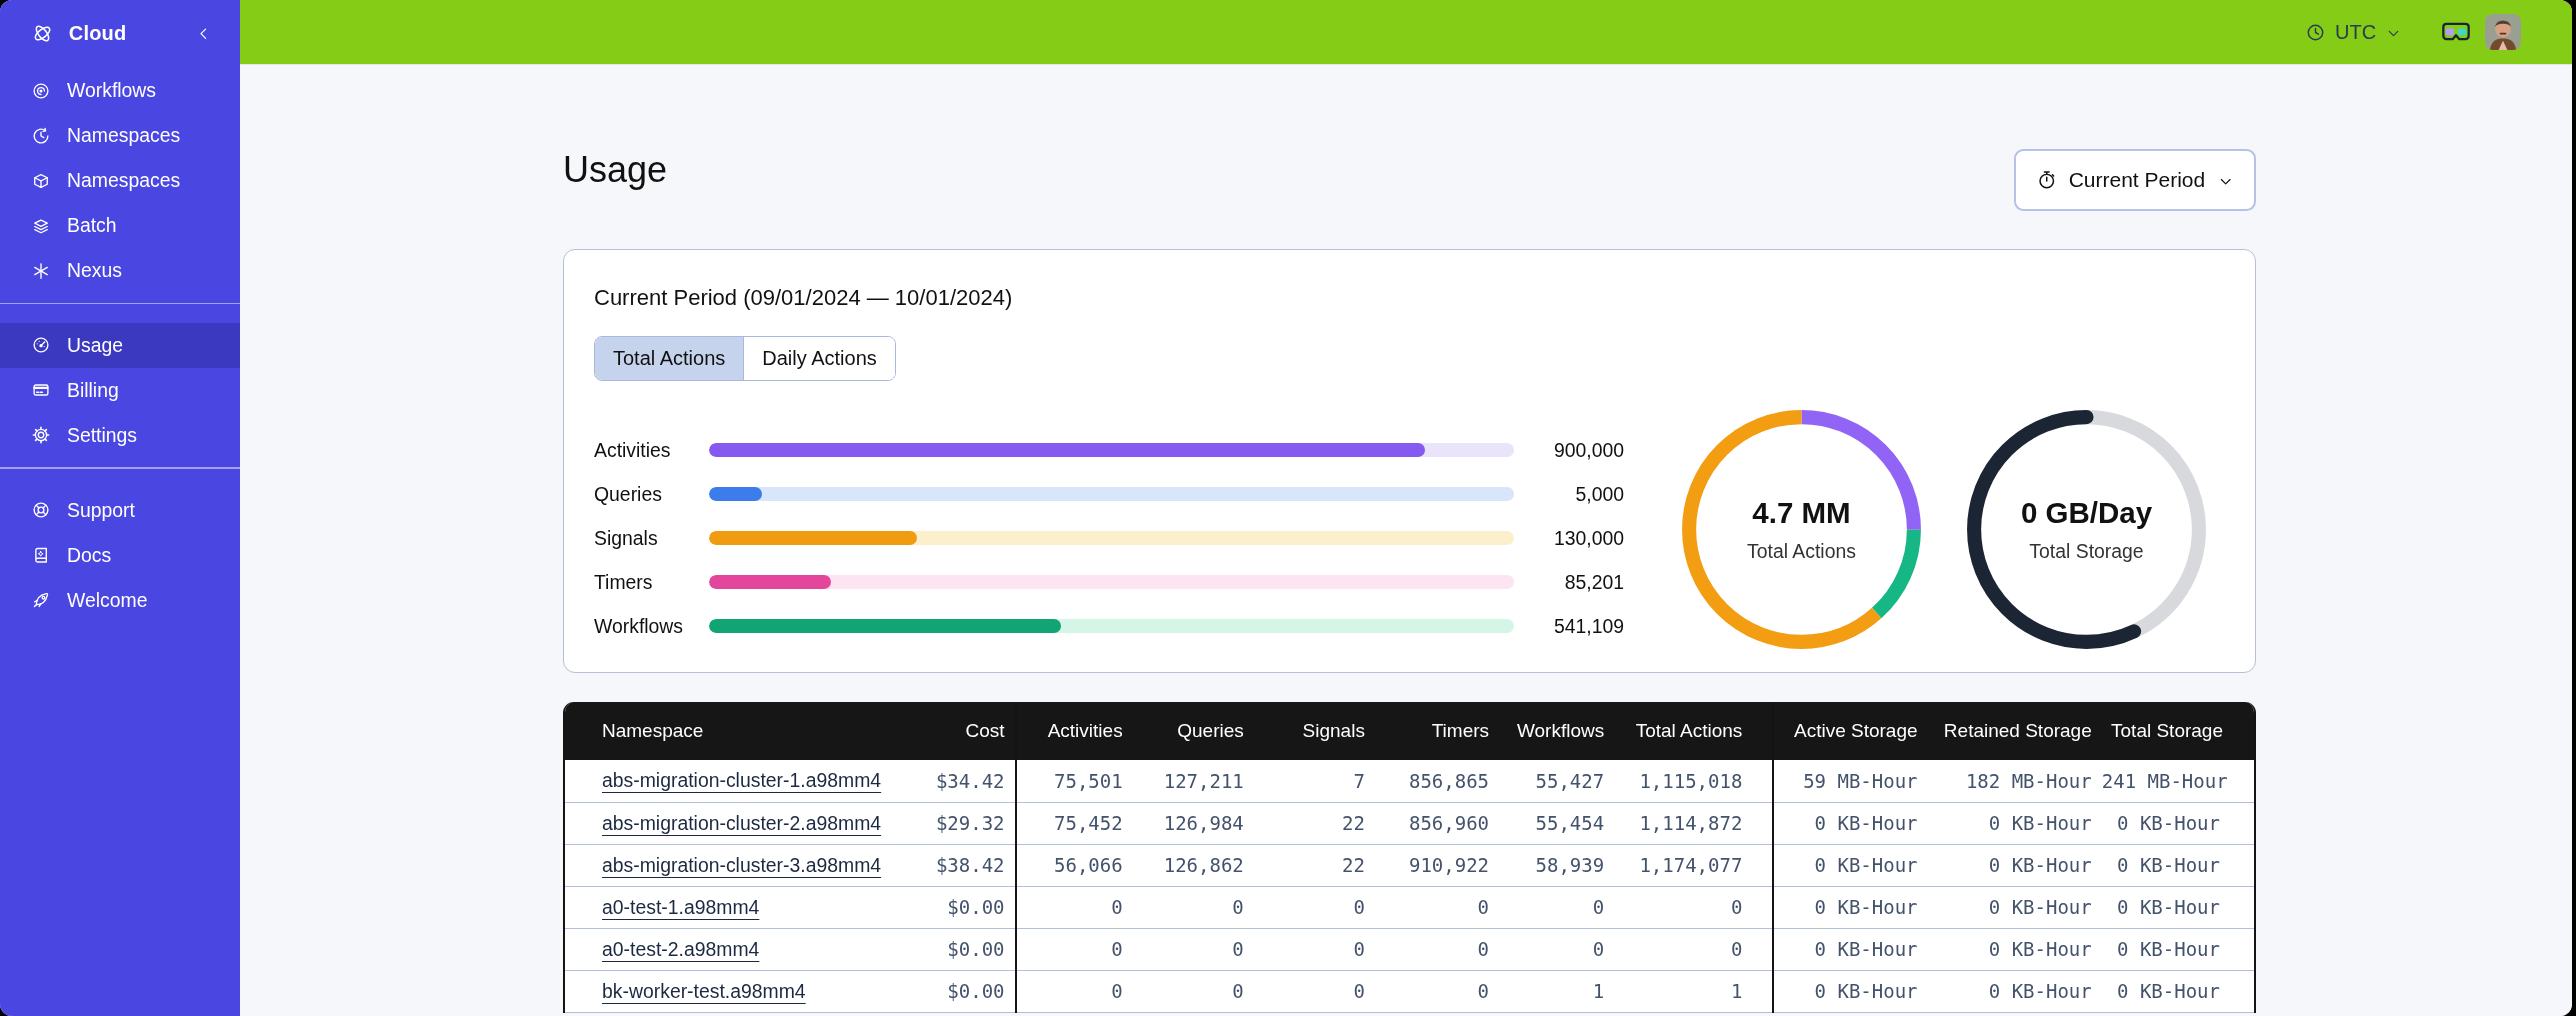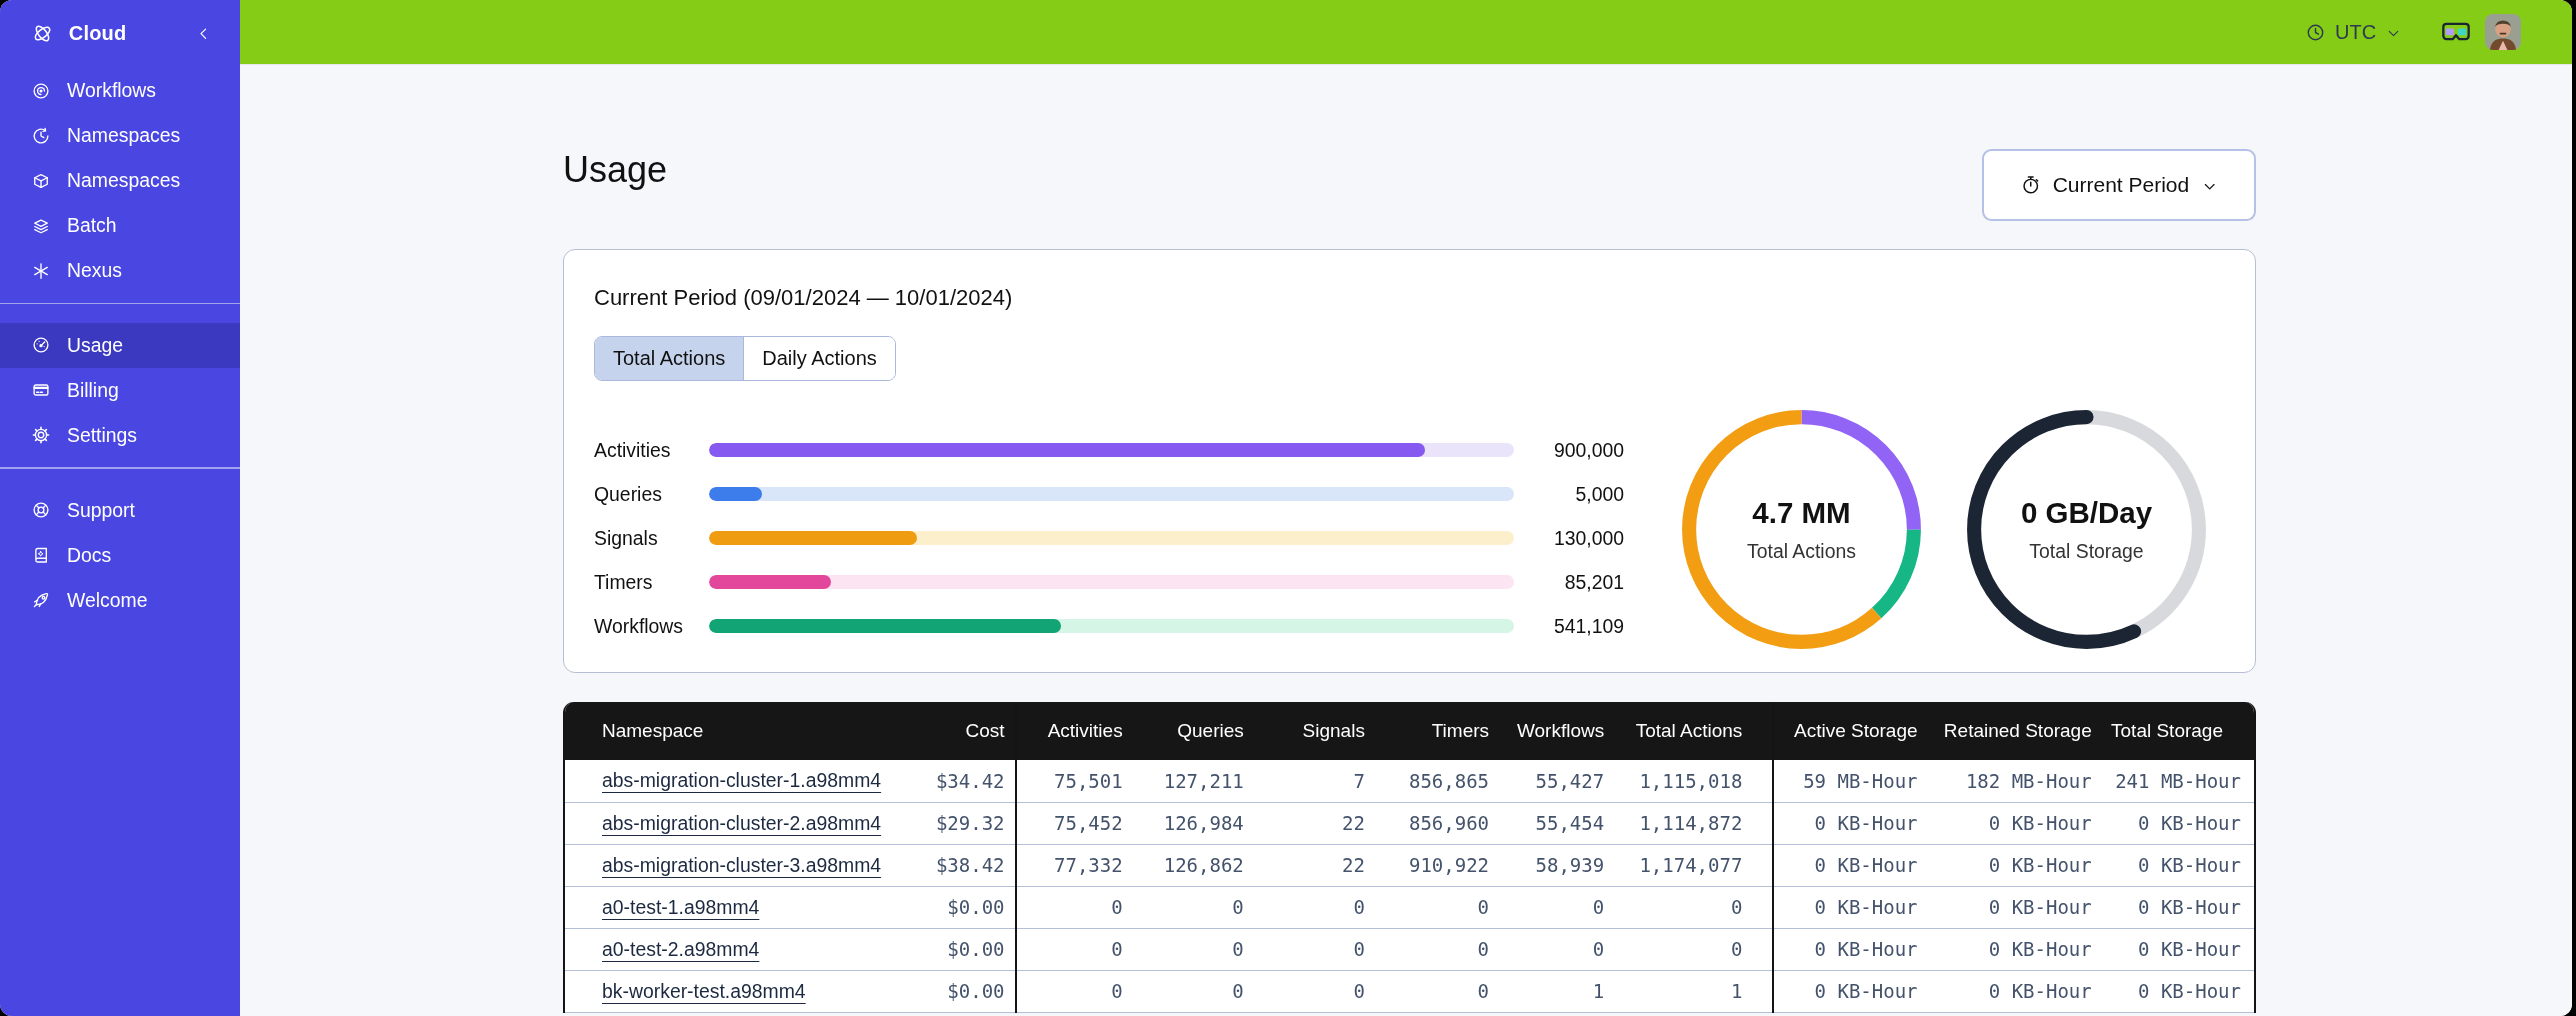--- a/index.html
+++ b/index.html
@@ -31,22 +31,22 @@
   .tz .chev{width:17px;height:17px}
   .labs{width:32px;height:23px;margin-right:13.4px;cursor:pointer}
   .avatar{width:36px;height:36px;border-radius:8px;overflow:hidden;margin-right:9.4px;cursor:pointer;flex:none}
   .user-chev{width:17.4px;height:17.4px;cursor:pointer}
 
   
   main{position:absolute;left:240px;right:0;top:66px;bottom:0;background:var(--bg);overflow:hidden}
   .container{position:absolute;left:323px;width:1693px;top:0}
   .page-head{position:relative;margin-top:84px;height:67px}
   h1{font-size:36px;font-weight:500;color:#111;line-height:40px}
-  .period-btn{position:absolute;right:0;top:-1.3px;height:72px;display:flex;align-items:center;gap:11.4px;
-    background:#fff;border:2px solid var(--btn-border);border-radius:9.4px;padding:0 36px;font-family:inherit;
+  .period-btn{position:absolute;right:0;top:-1.3px;height:62px;display:flex;align-items:center;gap:11.4px;
+    background:#fff;border:2px solid var(--btn-border);border-radius:9.4px;padding:0 20px;font-family:inherit;
     font-size:21px;font-weight:500;color:#111;cursor:pointer}
   .period-btn .icon{width:21.5px;height:21.5px}
   .period-btn .chev{width:17.4px;height:17.4px}
 
   
   .card{position:relative;margin-top:32px;height:424px;background:#fff;border:1.3px solid var(--card-border);border-radius:12px}
   .card h2{position:absolute;left:30px;top:35px;font-size:22px;font-weight:500;color:#111}
   .tabs{position:absolute;left:30px;top:86px;display:inline-flex;border:1.3px solid var(--tab-border);border-radius:8px;overflow:hidden;background:#fff}
   .tab{height:43px;display:flex;align-items:center;padding:0 18px;font-size:20px;font-weight:500;color:#111;cursor:pointer;background:#fff}
   .tab + .tab{border-left:1.3px solid var(--tab-border)}
@@ -73,21 +73,21 @@
   col.c0{width:339px}col.c1{width:111px}col.c2{width:117px}col.c3{width:121px}col.c4{width:121px}
   col.c5{width:124px}col.c6{width:115px}col.c7{width:159px}col.c8{width:154px}col.c9{width:174px}col.c10{width:152px}
   thead th{background:#161616;color:#fff;height:58px;font-size:19px;font-weight:500;text-align:right;padding-right:10px;white-space:nowrap}
   thead th:first-child{text-align:left;padding-left:37px}
   thead th.pad-lg{padding-right:30px}
   thead th.pad-xl{padding-right:31px}
   tbody td{height:42px;border-bottom:1.3px solid var(--row-line);font-family:"DejaVu Sans Mono",monospace;
     font-size:19px;color:var(--slate);text-align:right;padding-right:10px;white-space:nowrap;background:#fff}
   tbody td:first-child{text-align:left;padding-left:37px;font-family:"Liberation Sans",sans-serif}
   tbody td.pad-lg{padding-right:30px}
-  tbody td.pad-xl{padding-right:13px}
+  tbody td.pad-xl{padding-right:34px}
   td.sep,th.sep{border-right:2.7px solid var(--tbl-border)}
   .ns-link{font-size:19.4px;font-weight:500;color:#1c2940;text-decoration:underline;text-decoration-thickness:1.3px;text-underline-offset:4.7px;cursor:pointer}
 </style>
 </head>
 <body>
 
 <div class="window">
 
   <aside class="sidebar">
     <div class="brand">
@@ -361,21 +361,21 @@
                 <td>856,960</td>
                 <td>55,454</td>
                 <td class="sep pad-lg">1,114,872</td>
                 <td>0 KB-Hour</td>
                 <td>0 KB-Hour</td>
                 <td class="pad-xl">0 KB-Hour</td>
               </tr>
               <tr>
                 <td><span class="ns-link">abs-migration-cluster-3.a98mm4</span></td>
                 <td class="sep">$38.42</td>
-                <td>77,332</td>
+                <td>56,066</td>
                 <td>126,862</td>
                 <td>22</td>
                 <td>910,922</td>
                 <td>58,939</td>
                 <td class="sep pad-lg">1,174,077</td>
                 <td>0 KB-Hour</td>
                 <td>0 KB-Hour</td>
                 <td class="pad-xl">0 KB-Hour</td>
               </tr>
               <tr>

